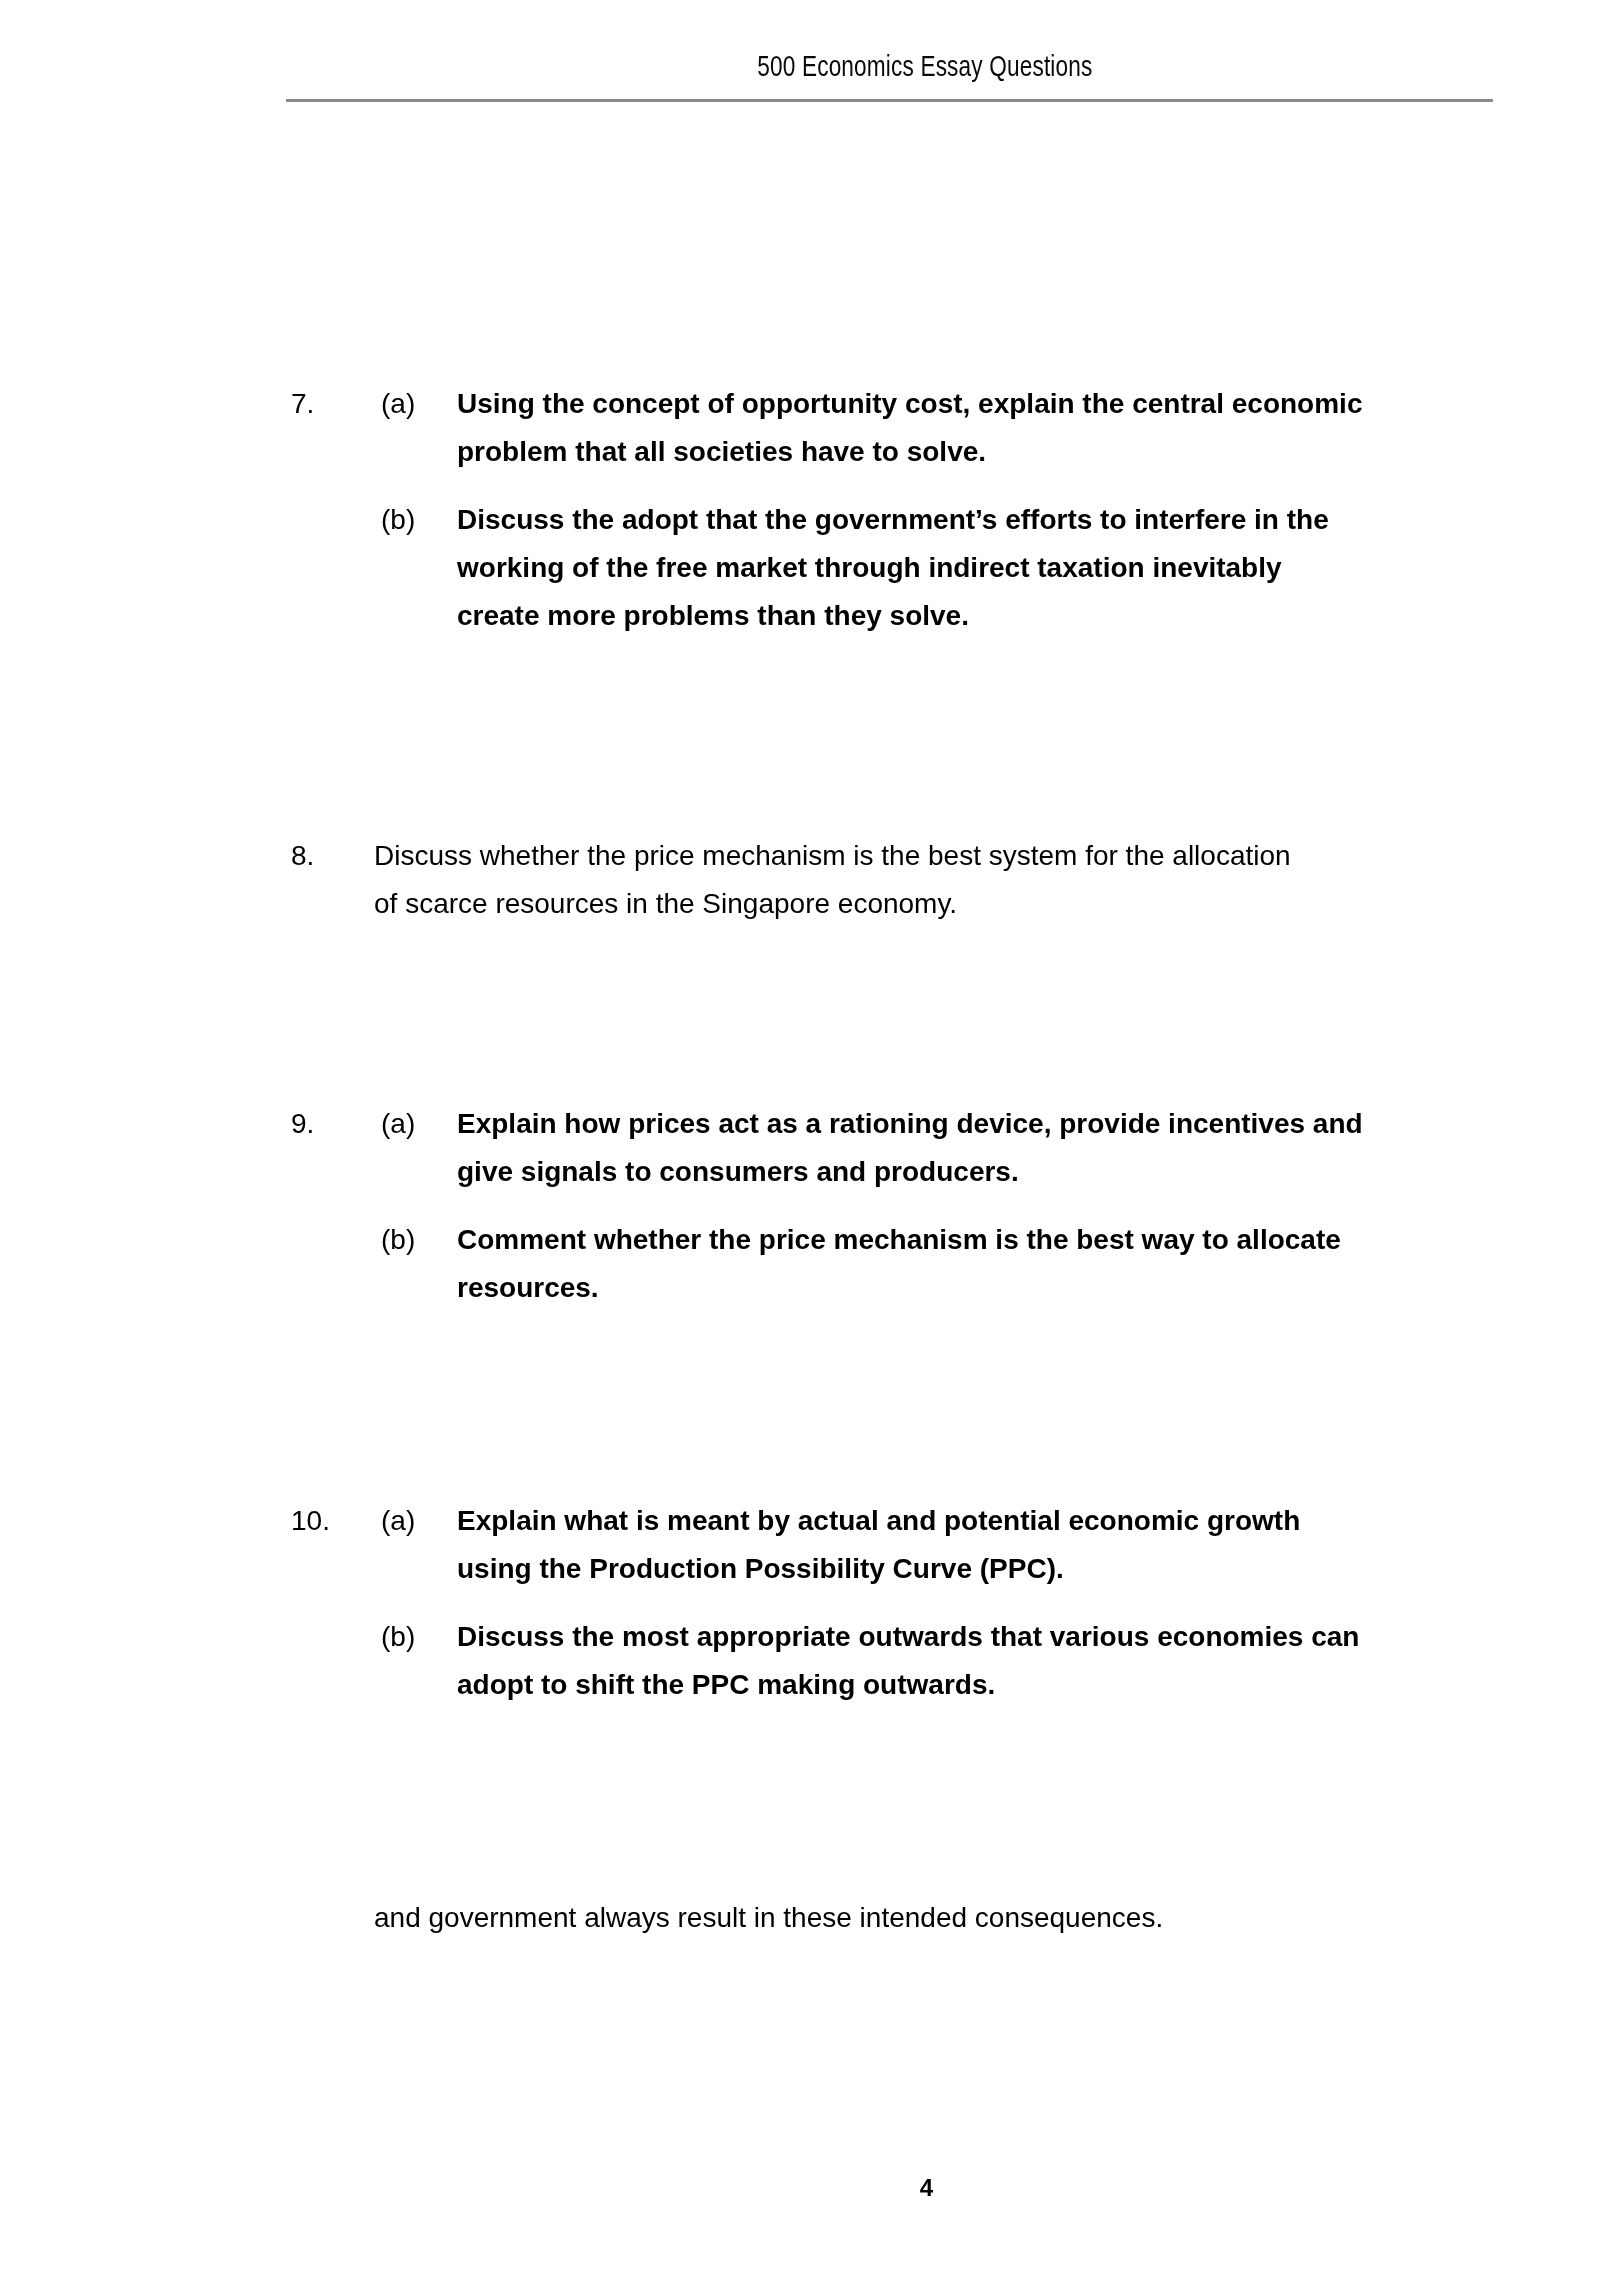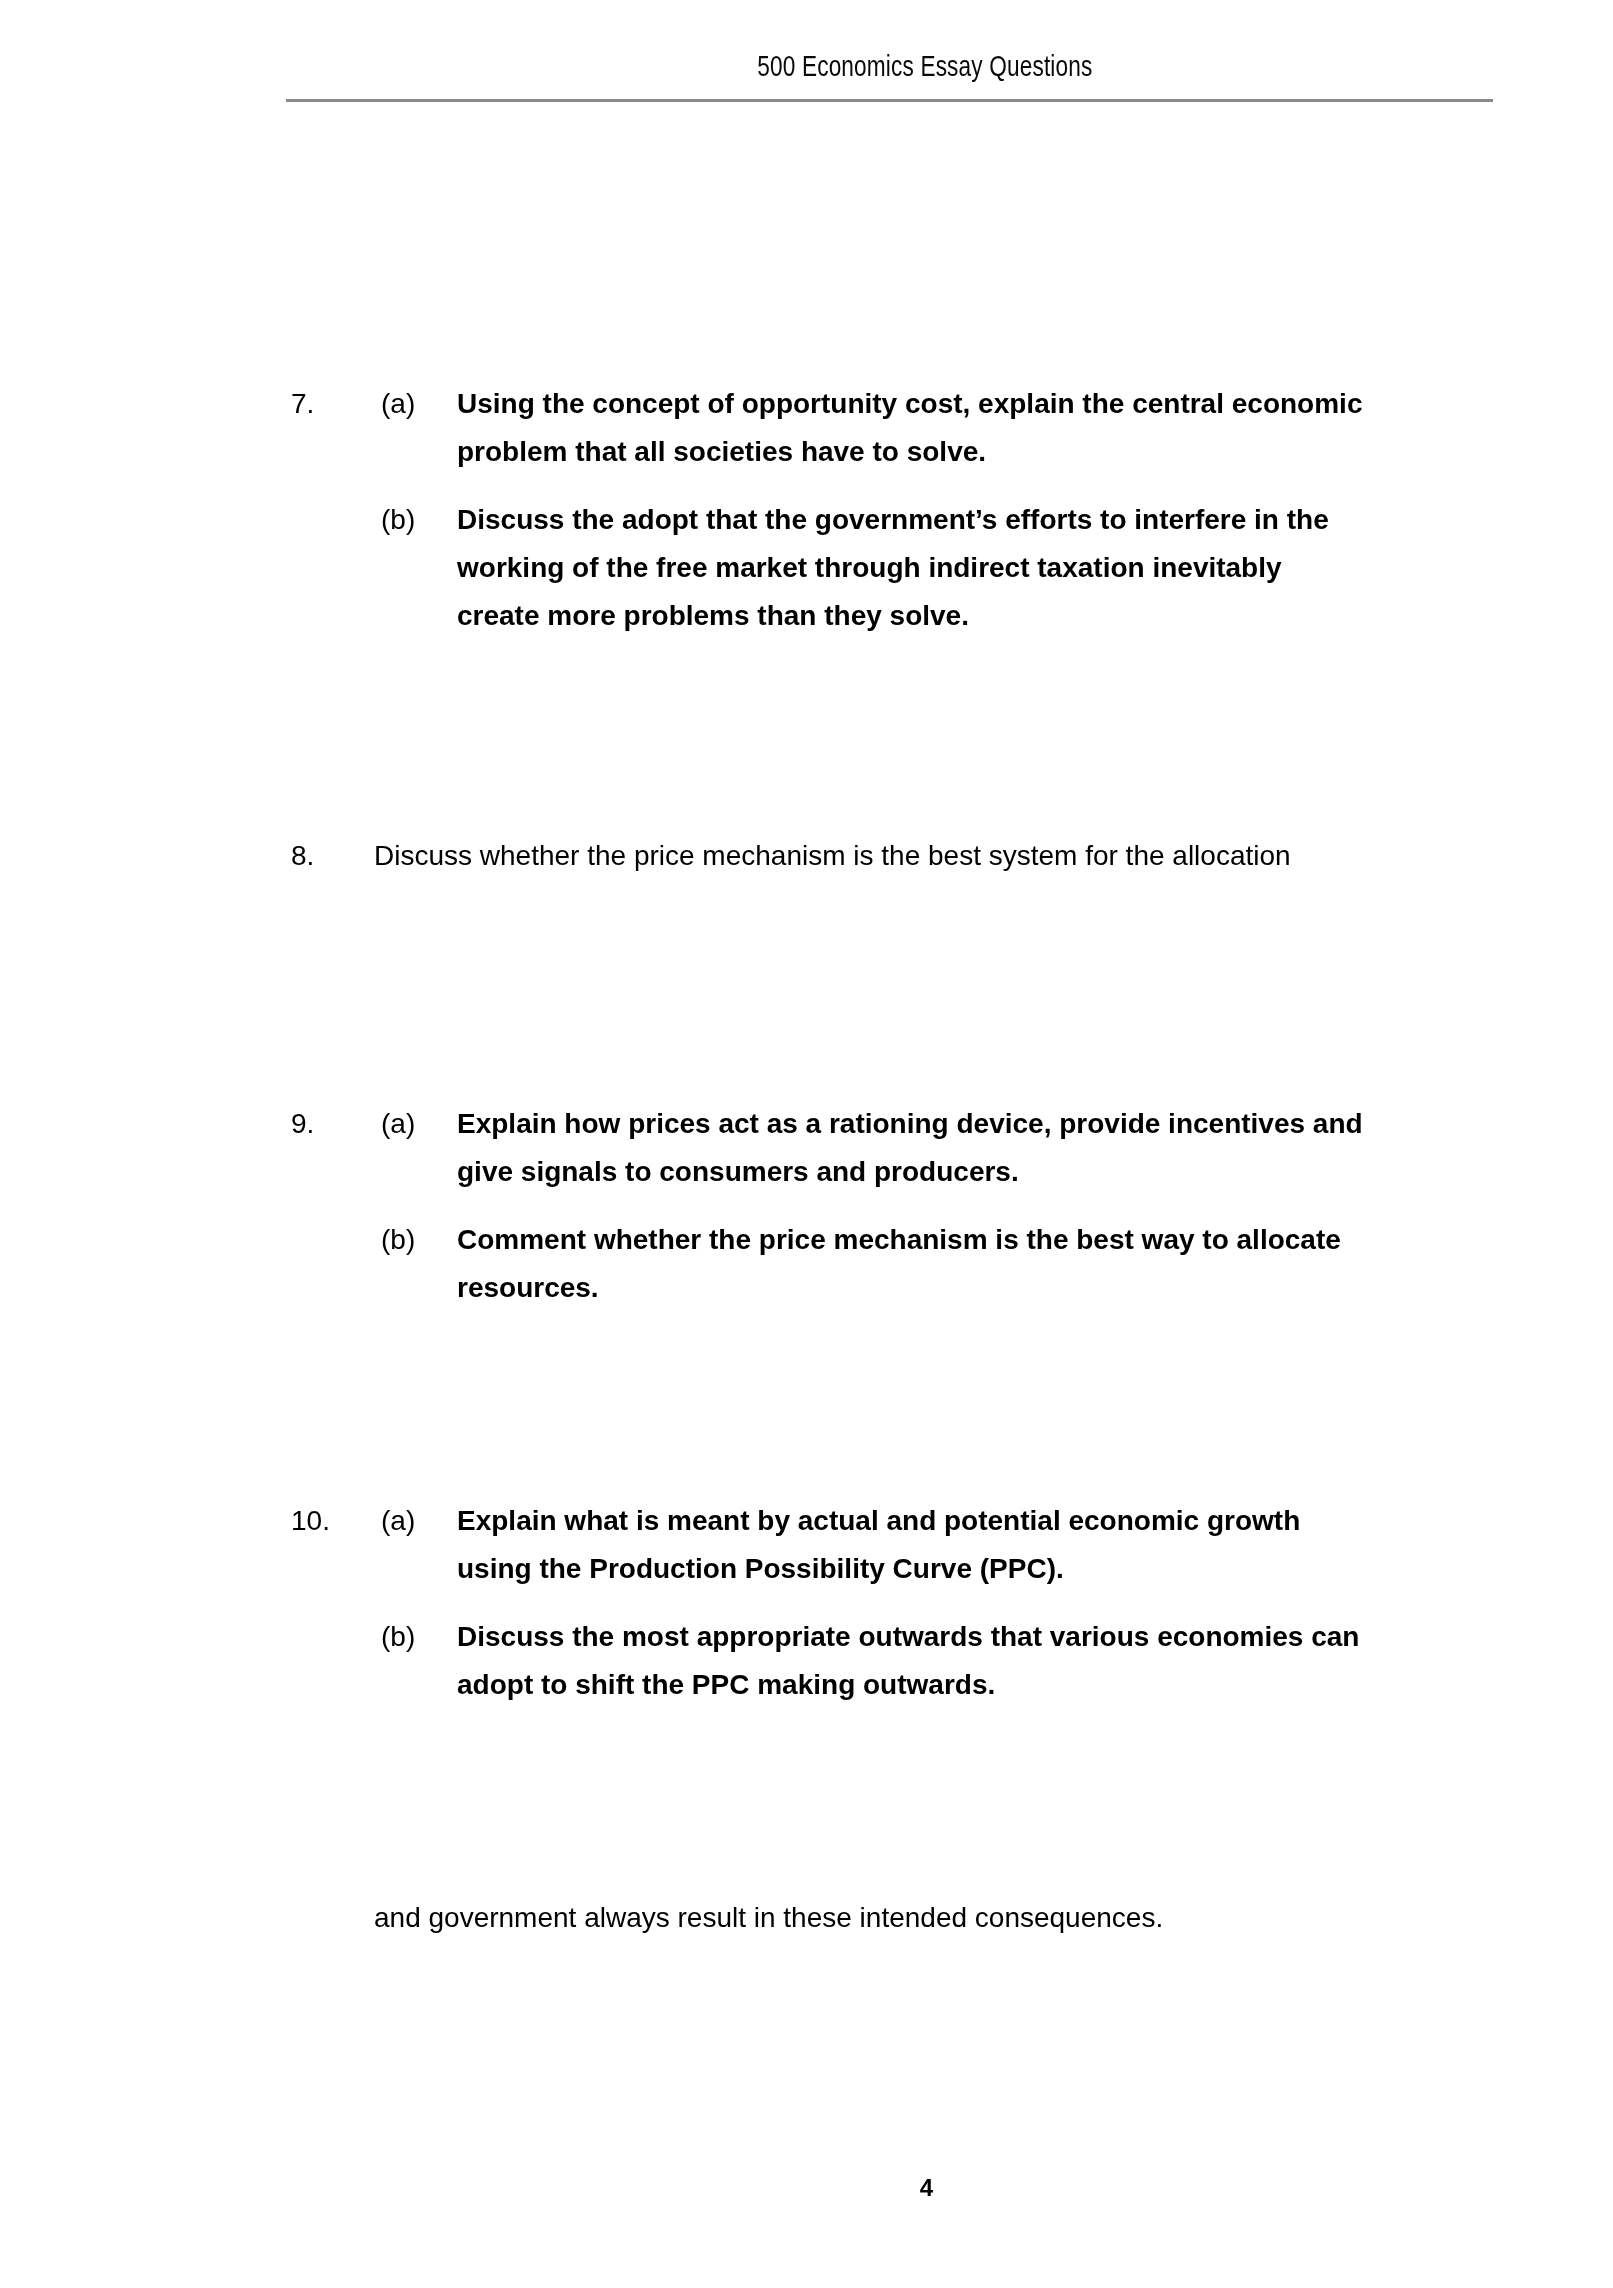--- a/index.html
+++ b/index.html
@@ -163,20 +163,21 @@
           <span class="q-text-sub">create more problems than they solve.</span>
           <span class="q-marks">[15]</span>
         </div>
       </div>
       <div class="question-block" style="top: 832px;">
         <div class="q-line">
           <span class="q-number">8.</span>
           <span class="q-text-plain">Discuss whether the price mechanism is the best system for the allocation</span>
         </div>
         <div class="q-line">
+          <span class="q-text-plain">of scarce resources in the Singapore economy.</span>
           <span class="q-marks">[25]</span>
         </div>
       </div>
       <div class="question-block" style="top: 1100px;">
         <div class="q-line">
           <span class="q-number">9.</span>
           <span class="q-part">(a)</span>
           <span class="q-text-sub">Explain how prices act as a rationing device, provide incentives and</span>
         </div>
         <div class="q-line">

